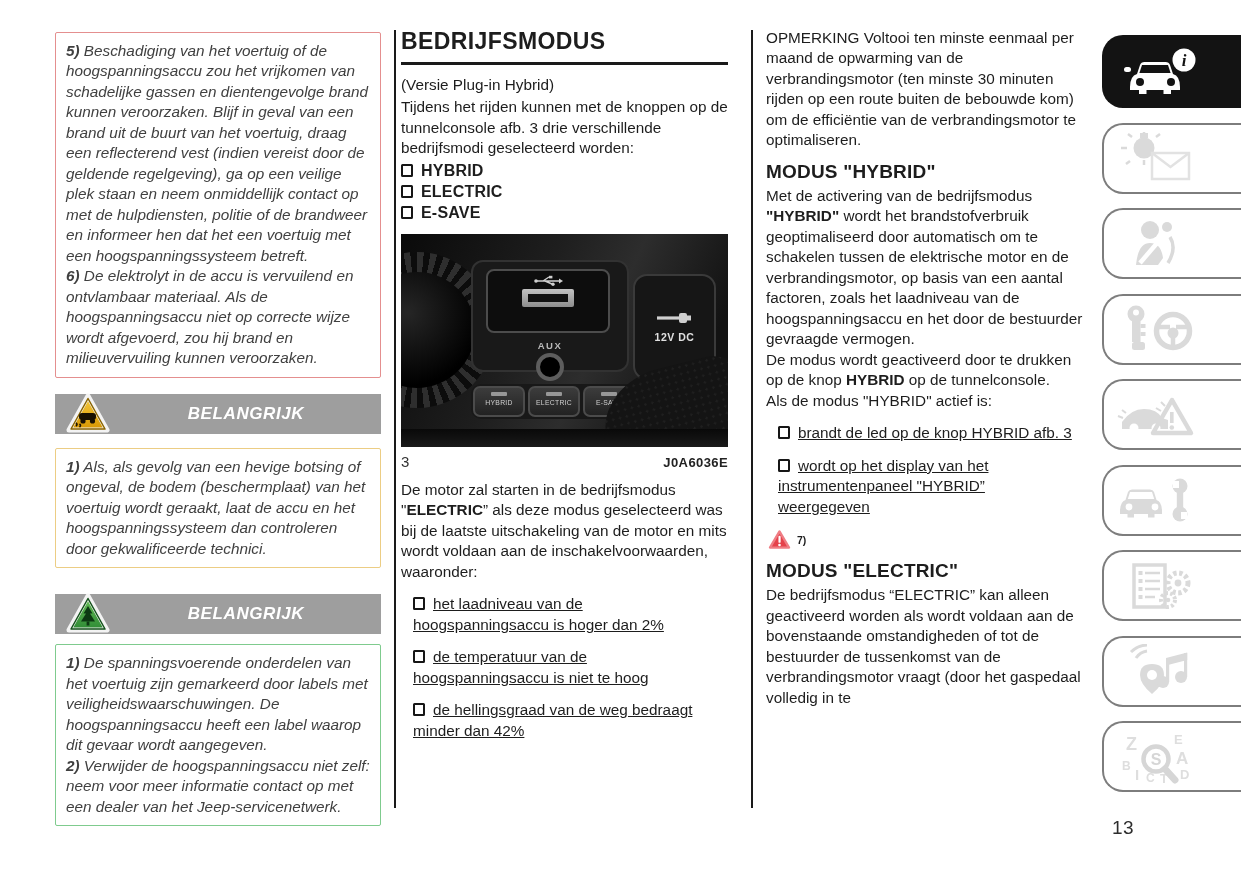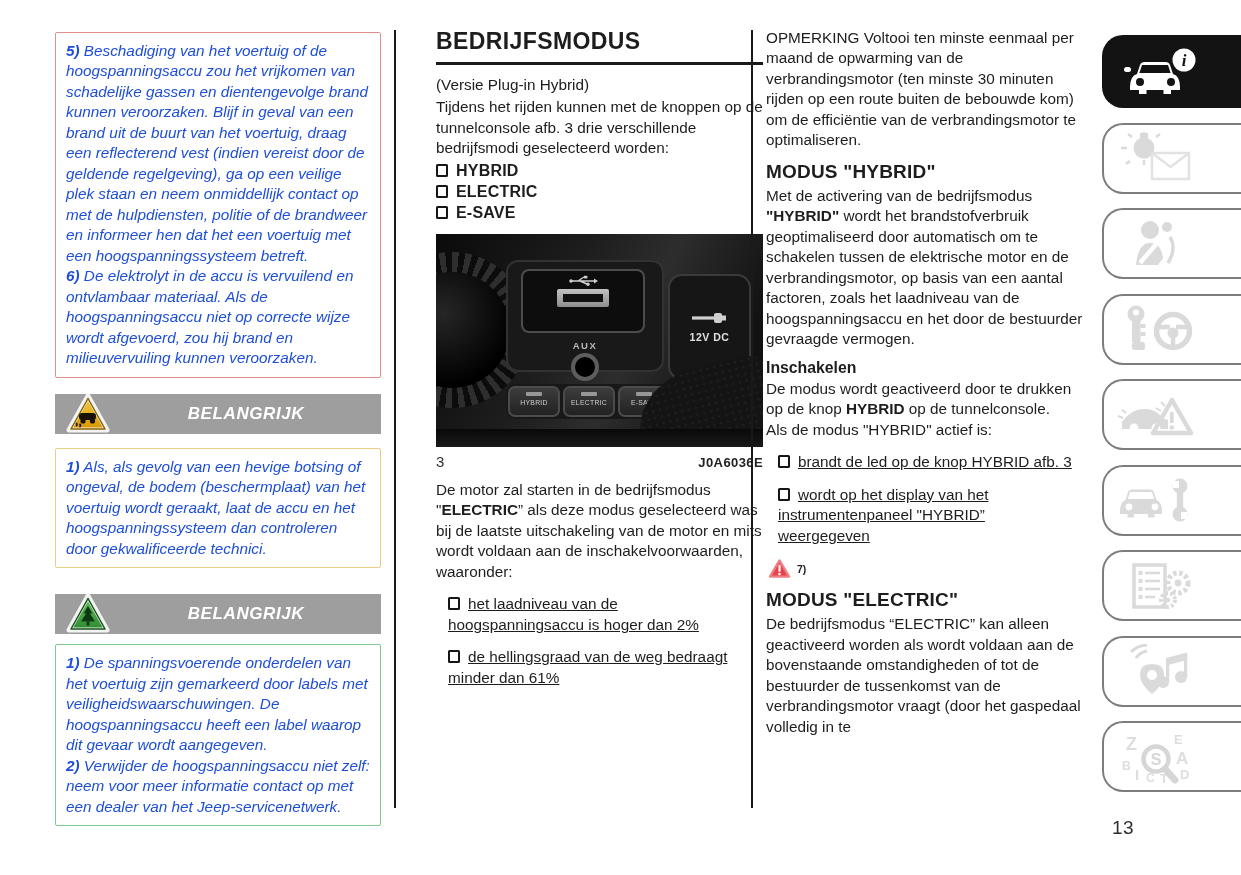--- a/index.html
+++ b/index.html
@@ -4,29 +4,29 @@
 <style>
   html,body{margin:0;padding:0;}
   body{
     width:1241px;height:875px;background:#ffffff;position:relative;overflow:hidden;
     font-family:"Liberation Sans","DejaVu Sans",sans-serif;color:#1d1d1d;
     -webkit-font-smoothing:antialiased;
   }
   .page{position:absolute;inset:0;}
   .col{position:absolute;top:28px;}
   .col-left{left:55px;width:326px;}
-  .col-mid{left:436px;width:327px;}
+  .col-mid{left:401px;width:327px;}
   .col-right{left:766px;width:325px;}
   .vdiv{position:absolute;top:30px;height:778px;width:1.5px;background:#1a1a1a;}
   .vdiv1{left:394px;}
   .vdiv2{left:751px;}
 
   
   .note-box{border:1.6px solid;border-radius:2px;padding:8px 10px;font-style:italic;
-    font-size:15.3px;line-height:1.34;color:#1d4ed8;}
+    font-size:15.3px;line-height:1.34;color:#404040;}
   .box-red{border-color:#e48f8f;margin-top:4px;}
   .box-yellow{border-color:#eccd84;font-style:italic;}
   .box-green{border-color:#7fcb8e;}
   .note-box p{margin:0;}
   .num{font-weight:bold;}
   .imp-bar{position:relative;height:40px;background:#9e9e9e;margin:16px 0 14px 0;
     display:flex;align-items:center;}
   .imp-bar .tri-icon{position:absolute;left:9px;top:-4px;}
   .imp-label{flex:1;text-align:center;color:#ffffff;font-weight:bold;font-style:italic;
     font-size:17px;letter-spacing:0.6px;padding-left:28px;margin-left:28px;}
@@ -231,33 +231,33 @@
       </div>
       <div class="caption">
         <span class="fig-num">3</span>
         <span class="fig-code">J0A6036E</span>
       </div>
     </div>
 
     <p class="body-text"><span>De motor zal starten in de bedrijfsmodus "</span><span class="bold">ELECTRIC</span><span>” als deze modus geselecteerd was bij de laatste uitschakeling van de motor en mits wordt voldaan aan de inschakelvoorwaarden, waaronder:</span></p>
 
     <p class="body-text bullet"><span class="sq"></span><span>het laadniveau van de hoogspanningsaccu is hoger dan 2%</span></p>
-    <p class="body-text bullet"><span class="sq"></span><span>de hellingsgraad van de weg bedraagt minder dan 61%</span></p>
+    <p class="body-text bullet"><span class="sq"></span><span>de temperatuur van de hoogspanningsaccu is niet te hoog</span></p>
+    <p class="body-text bullet"><span class="sq"></span><span>de hellingsgraad van de weg bedraagt minder dan 42%</span></p>
 
   </div>
 
   <div class="vdiv vdiv2"></div>
 
   <div class="col col-right">
     <p class="body-text">OPMERKING Voltooi ten minste eenmaal per maand de opwarming van de verbrandingsmotor (ten minste 30 minuten rijden op een route buiten de bebouwde kom) om de efficiëntie van de verbrandingsmotor te optimaliseren.</p>
 
     <h2 class="sec-heading">MODUS "HYBRID"</h2>
     <p class="body-text"><span>Met de activering van de bedrijfsmodus </span><span class="bold">"HYBRID"</span><span> wordt het brandstofverbruik geoptimaliseerd door automatisch om te schakelen tussen de elektrische motor en de verbrandingsmotor, op basis van een aantal factoren, zoals het laadniveau van de hoogspanningsaccu en het door de bestuurder gevraagde vermogen.</span></p>
 
-    <h3 class="sub-heading">Inschakelen</h3>
     <p class="body-text"><span>De modus wordt geactiveerd door te drukken op de knop </span><span class="bold">HYBRID</span><span> op de tunnelconsole.</span></p>
     <p class="body-text">Als de modus "HYBRID" actief is:</p>
 
     <p class="body-text bullet"><span class="sq"></span><span>brandt de led op de knop HYBRID afb. 3</span></p>
     <p class="body-text bullet"><span class="sq"></span><span>wordt op het display van het instrumentenpaneel "HYBRID” weergegeven</span></p>
 
     <div class="warn-row">
       <svg width="23" height="21" viewBox="0 0 24 22">
         <path d="M12 2.5 L22 19.5 L2 19.5 Z" fill="#e5424b" stroke="#ef7d84" stroke-width="2.4" stroke-linejoin="round"></path>
         <rect x="10.9" y="7" width="2.3" height="7.5" rx="1" fill="#fff"></rect>

